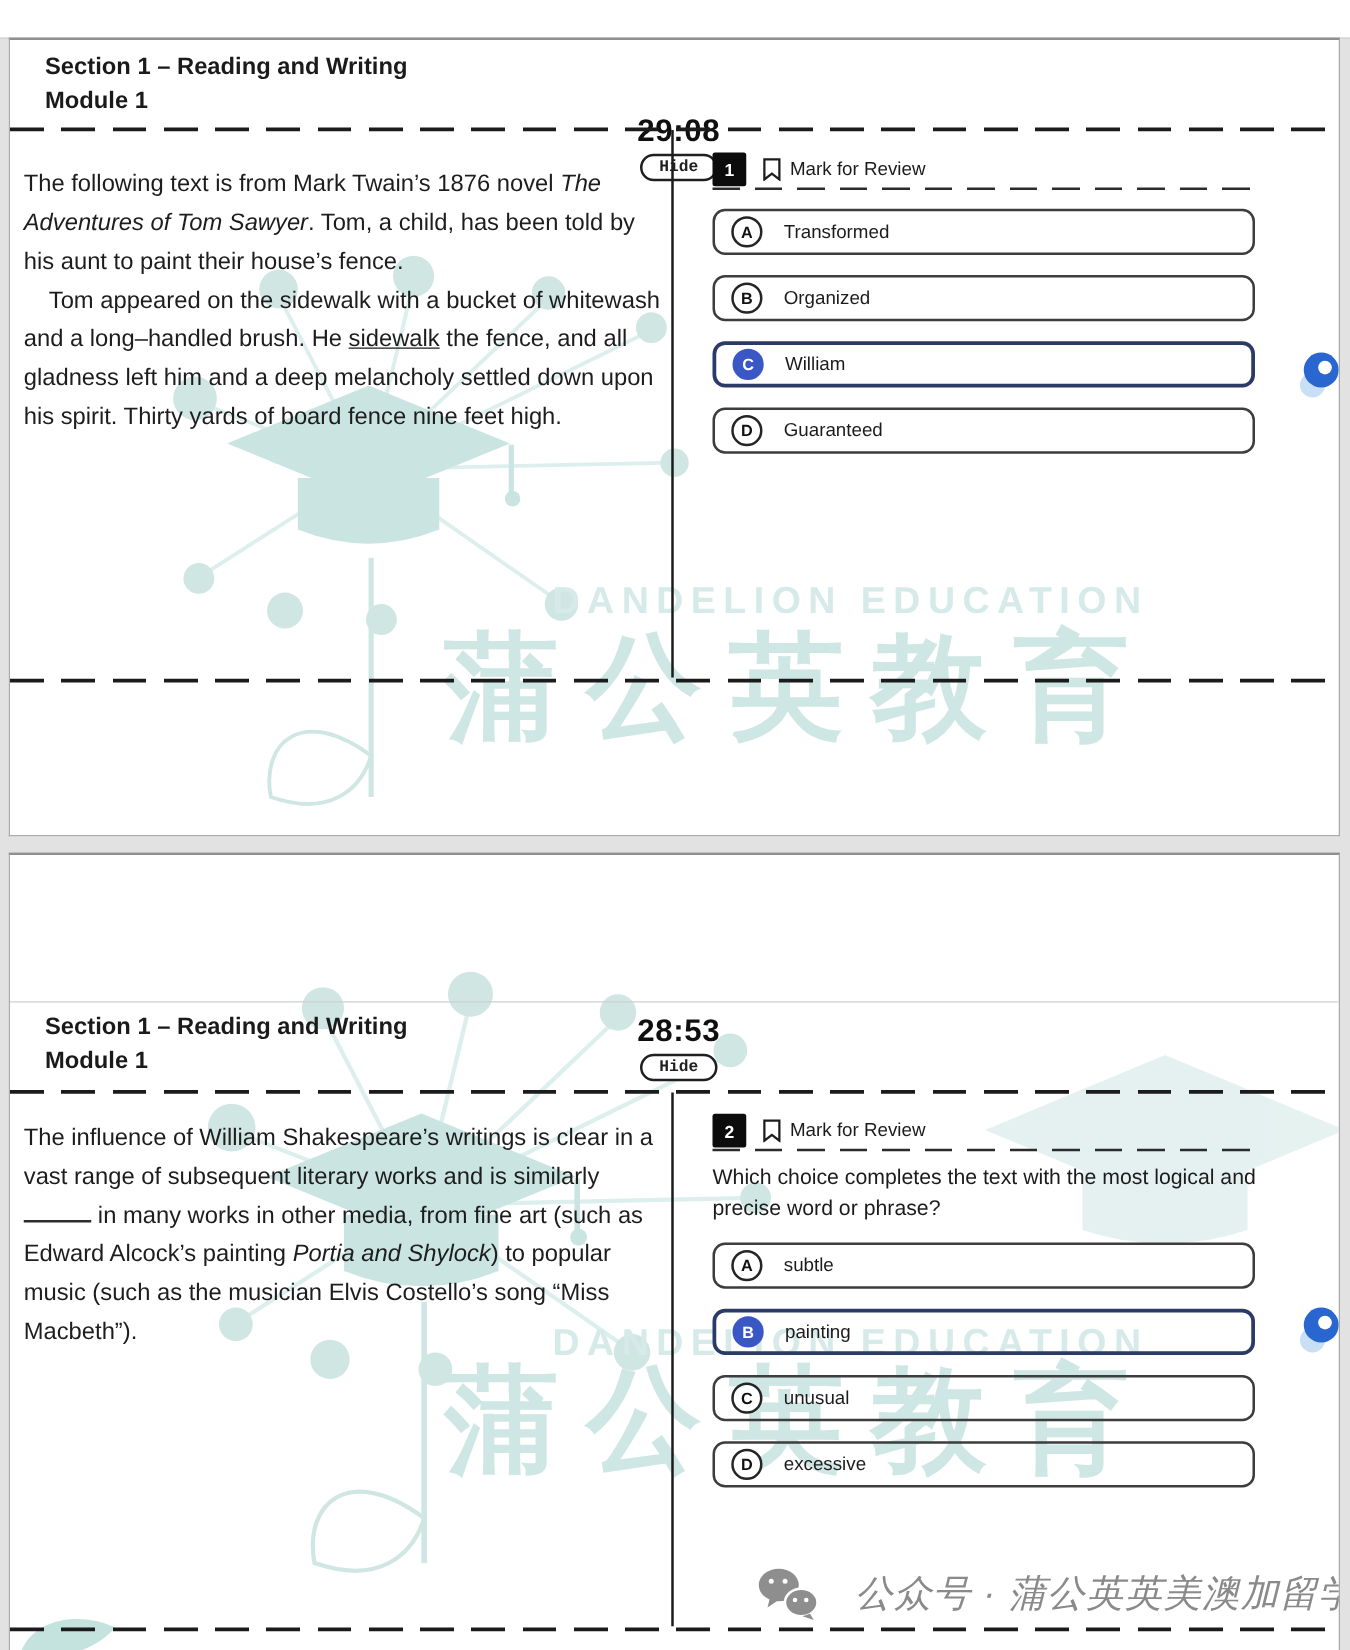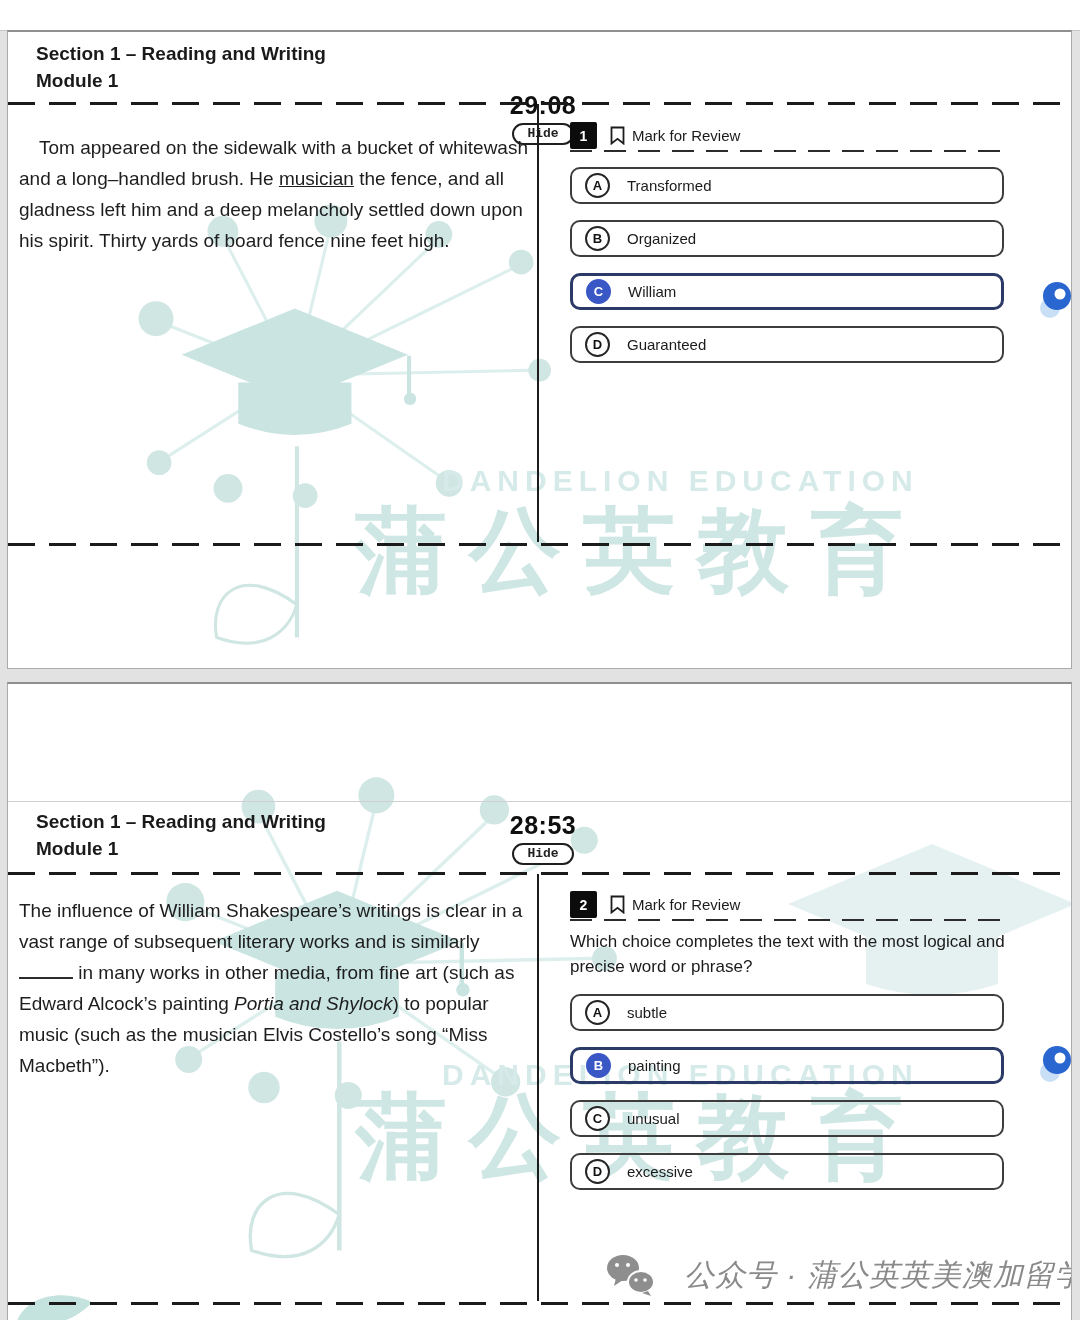--- a/index.html
+++ b/index.html
@@ -138,21 +138,22 @@
     </div>
     <div class="timer-wrap">
       <div class="timer">29:08</div>
       <div><span class="hide-btn">Hide</span></div>
     </div>
     <div class="dash-h dash-top"></div>
     <div class="vdiv"></div>
     <div class="dash-h dash-bottom"></div>
 
     <div class="passage">
-        <p class="indent"><span>Tom appeared on the sidewalk with a bucket of whitewash and a long–handled brush. He </span><span class="underline">musician</span><span> the fence, and all gladness left him and a deep melancholy settled down upon his spirit. Thirty yards of board fence nine feet high.</span></p>
+        <p><span>The following text is from Mark Twain’s 1876 novel </span><span class="italic">The Adventures of Tom Sawyer</span><span>. Tom, a child, has been told by his aunt to paint their house’s fence.</span></p>
+        <p class="indent"><span>Tom appeared on the sidewalk with a bucket of whitewash and a long–handled brush. He </span><span class="underline">sidewalk</span><span> the fence, and all gladness left him and a deep melancholy settled down upon his spirit. Thirty yards of board fence nine feet high.</span></p>
       </div>
 
     <div class="qcol">
       <div class="qhead">
         <div class="qnum">1</div>
         <span class="bookmark">
           <svg width="15" height="19" viewBox="0 0 15 19">
               <path d="M1.5 1.5 h12 v16 l-6 -4.6 -6 4.6 z" fill="none" stroke="#1d1d1d" stroke-width="1.8"></path>
             </svg>
         </span>

